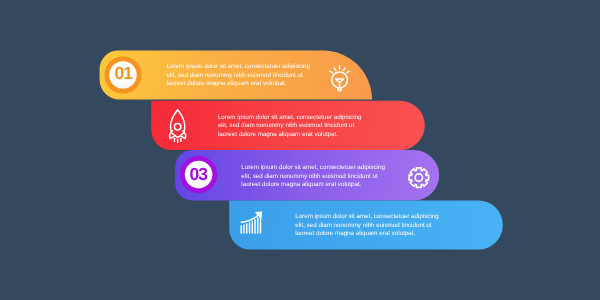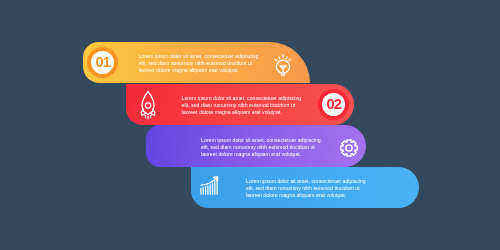--- a/index.html
+++ b/index.html
@@ -56,39 +56,39 @@
     <svg class="ic" style="left:12.8px;top:5.2px;" width="18" height="30" viewBox="0 0 18 30" fill="none" stroke="#fff" stroke-width="1.25" stroke-linecap="round" stroke-linejoin="round">
       <path d="M9.05 2.5 C13.6 8.3 15.0 12.4 15.0 16.3 C15.0 18.8 14.6 20.5 13.9 21.9
                L9.05 25.6 L4.2 21.9 C3.5 20.5 3.1 18.8 3.1 16.3 C3.1 12.4 4.5 8.3 9.05 2.5 Z"></path>
       <circle cx="9.05" cy="16.6" r="2.7"></circle>
       <path d="M4.6 19.9 L2.3 23.4 L2.7 26.5 L6.9 24.1"></path>
       <path d="M13.5 19.9 L15.8 23.4 L15.4 26.5 L11.2 24.1"></path>
       <path d="M6.4 26.3 L6.4 28.8"></path>
       <path d="M9.05 27.0 L9.05 29.8"></path>
       <path d="M11.7 26.3 L11.7 28.8"></path>
     </svg>
-    <div class="badge" style="left:192.4px;top:5.1px;background:#f52938;">
-      <div class="disc"></div>
-      <div class="num" style="color:#f52938;">02</div>
-    </div>
   </div>
 
   <div class="row" style="left:145.6px;top:125.4px;width:220.6px;z-index:3;">
     <div class="pill" style="border-radius:14px 21px 21px 14px;
                 background:linear-gradient(96deg,#6145e3 0%,#8a5ce8 48%,#a473f1 100%);"></div>
     <div class="txt" style="left:55.5px;top:11.6px;">Lorem ipsum dolor sit amet, consectetuer adipiscing elit, sed diam nonummy nibh euismod tincidunt ut laoreet dolore magna aliquam erat volutpat.</div>
     <svg class="ic" style="left:193.4px;top:12.4px;" width="20" height="20" viewBox="0 0 20 20" fill="none" stroke="#fff" stroke-width="1.35" stroke-linejoin="round">
       <path d="M7.90 1.87 L12.10 1.87 L11.86 3.93 L12.98 4.39 L14.26 2.76 L17.24 5.74
                L15.61 7.02 L16.07 8.14 L18.13 7.90 L18.13 12.10 L16.07 11.86 L15.61 12.98
                L17.24 14.26 L14.26 17.24 L12.98 15.61 L11.86 16.07 L12.10 18.13 L7.90 18.13
                L8.14 16.07 L7.02 15.61 L5.74 17.24 L2.76 14.26 L4.39 12.98 L3.93 11.86
                L1.87 12.10 L1.87 7.90 L3.93 8.14 L4.39 7.02 L2.76 5.74 L5.74 2.76
                L7.02 4.39 L8.14 3.93 Z"></path>
       <circle cx="10" cy="10" r="3.1"></circle>
     </svg>
+    <div class="badge" style="left:4.3px;top:5.1px;background:#a40ee0;">
+      <div class="disc"></div>
+      <div class="num" style="color:#a40ee0;">03</div>
+    </div>
   </div>
 
   <div class="row" style="left:190.5px;top:166.8px;width:228px;z-index:4;">
     <div class="pill" style="border-radius:0 21px 21px 17.7px;
                 background:linear-gradient(96deg,#3b9ee8 0%,#41a8ee 48%,#49b3f5 100%);"></div>
     <div class="txt" style="left:55.5px;top:11.6px;">Lorem ipsum dolor sit amet, consectetuer adipiscing elit, sed diam nonummy nibh euismod tincidunt ut laoreet dolore magna aliquam erat volutpat.</div>
     <svg class="ic" style="left:9px;top:8px;" width="20" height="22" viewBox="0 0 20 22" fill="none" stroke="#fff" stroke-width="1.2" stroke-linecap="round">
       <path d="M1 13.2 L1 19.2 M3.3 12.4 L3.3 19.2 M5.6 11.6 L5.6 19.2
                M7.9 10.8 L7.9 19.2 M10.2 9.6 L10.2 19.2 M12.5 8.2 L12.5 19.2
                M14.8 6.4 L14.8 19.2 M17.1 4.2 L17.1 19.2"></path>

